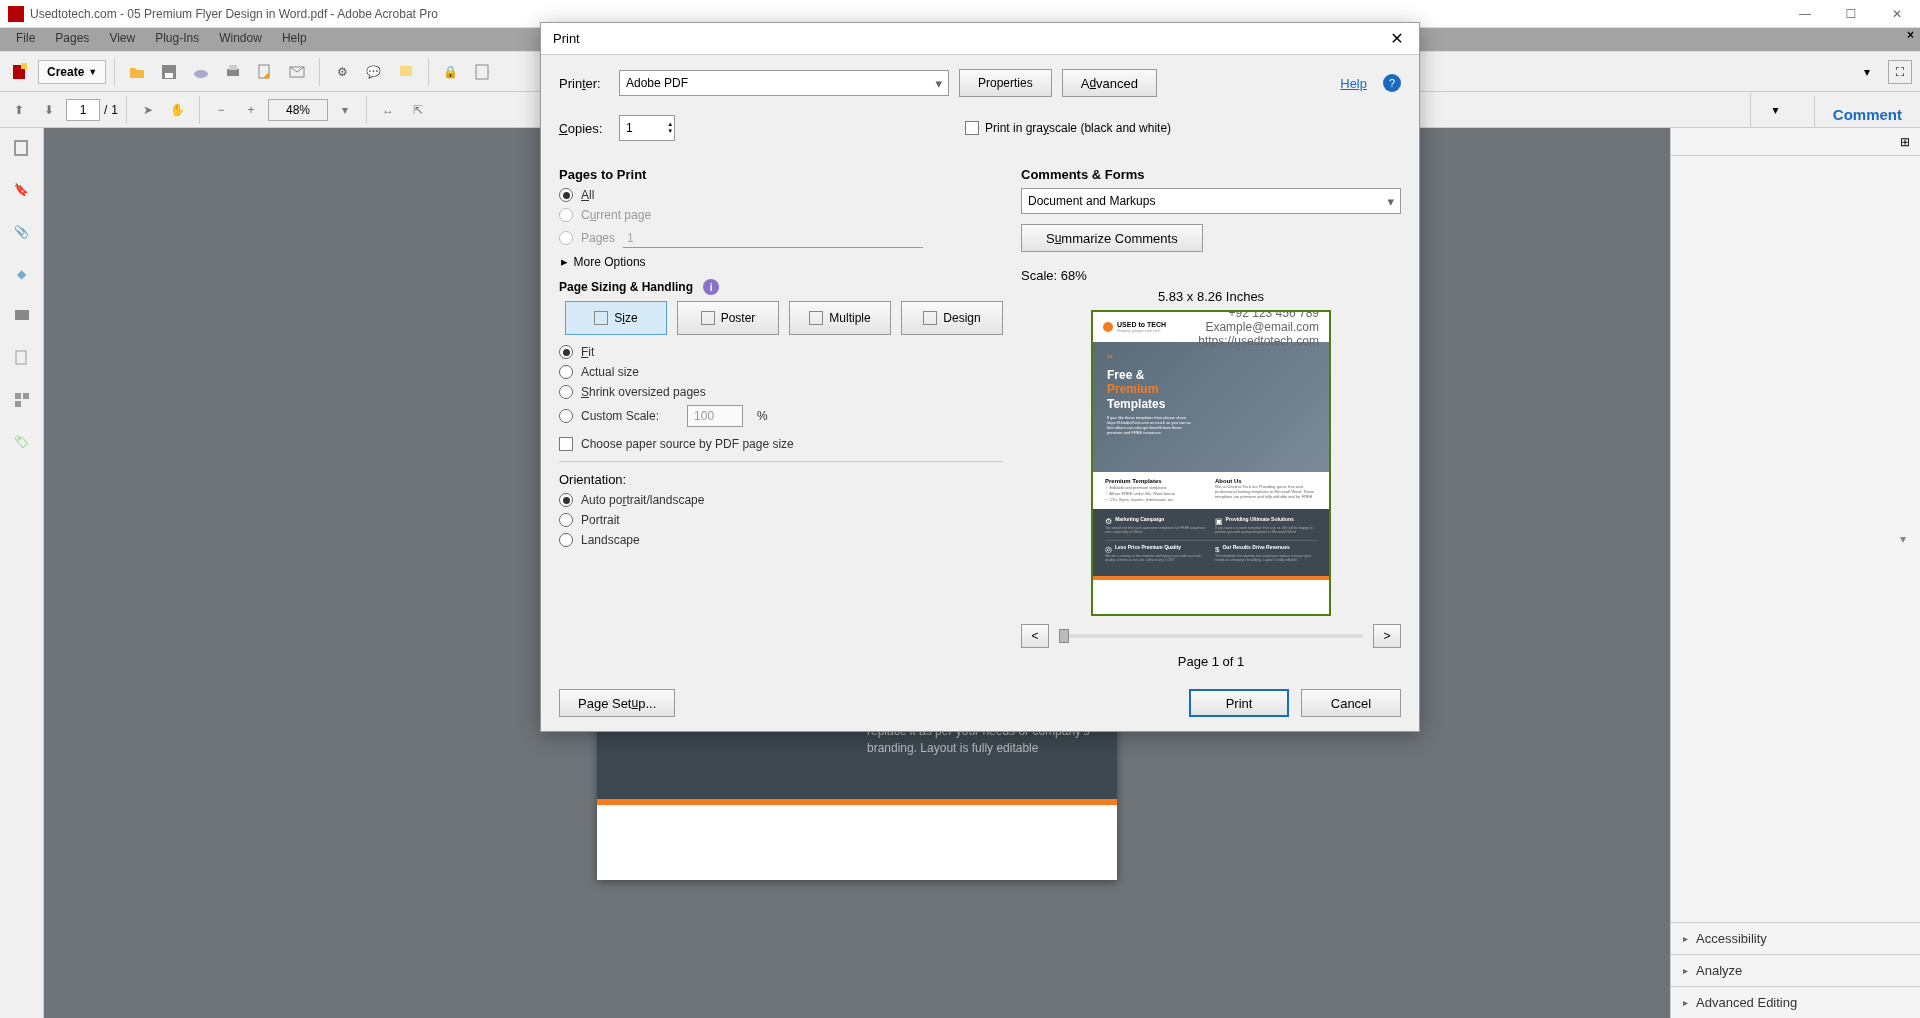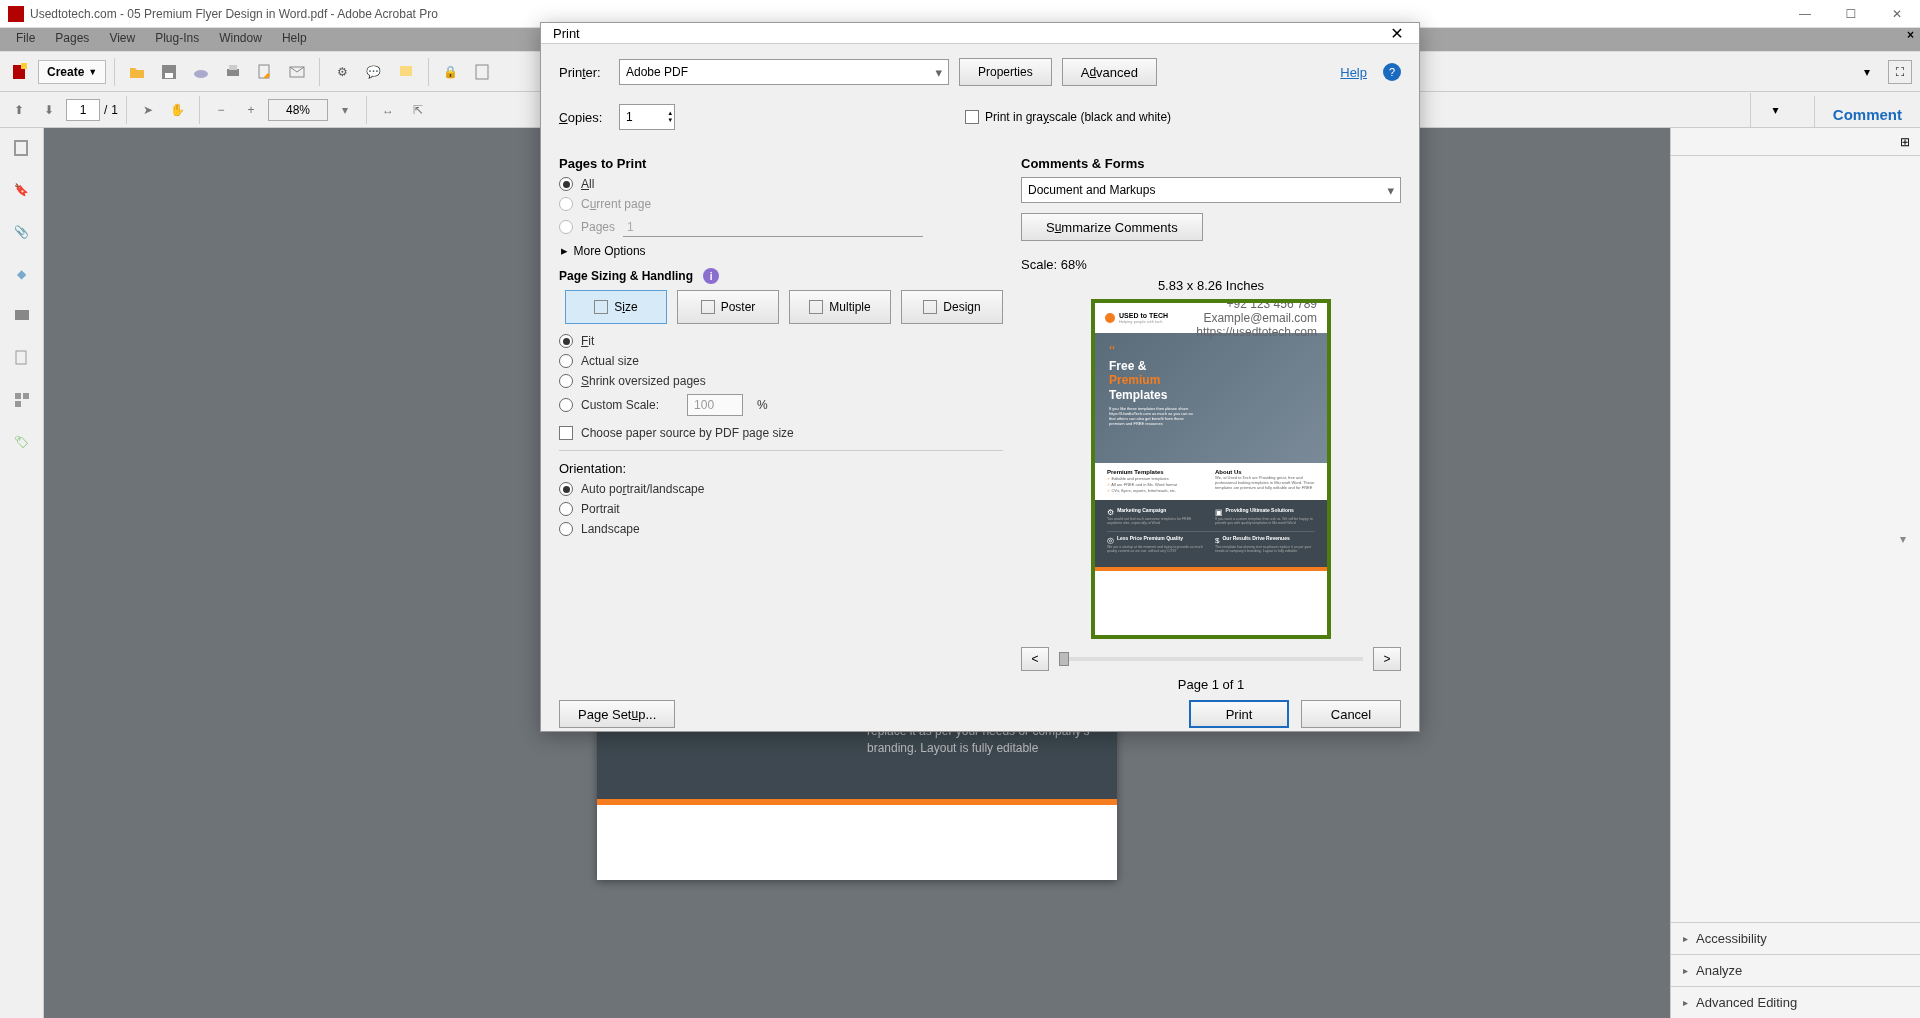--- a/index.html
+++ b/index.html
@@ -105,21 +105,21 @@
 .i-icon { width: 16px; height: 16px; border-radius: 50%; background: #8a6fcf; color: #fff; display: inline-flex; align-items: center; justify-content: center; font-size: 10px; margin-left: 10px; }
 
 .scale-input { width: 56px; height: 22px; border: 1px solid #999; background: #fafafa; color: #999; display: inline-flex; align-items: center; padding: 0 6px; margin-left: 20px; }
 .hr { height: 1px; background: #ccc; margin: 10px 0; }
 
 .right-combo { width: 100%; }
 .summ-btn { height: 28px; padding: 0 24px; border: 1px solid #999; background: linear-gradient(#fafafa,#e4e4e4); display: inline-flex; align-items: center; margin: 10px 0; font-size: 13px; }
 .scale-text { font-size: 13px; margin: 6px 0; }
 .paper-size { text-align: center; font-size: 13px; margin-bottom: 6px; }
 
-.preview { width: 240px; height: 340px; border: 4px solid #4d7c0f; background: #fff; margin: 0 auto; position: relative; overflow: hidden; }
+.preview { width: 240px; height: 306px; border: 2px solid #4d7c0f; background: #fff; margin: 0 auto; position: relative; overflow: hidden; }
 .pv-header { height: 30px; display: flex; align-items: center; padding: 0 10px; }
 .pv-logo { width: 10px; height: 10px; border-radius: 50%; background: #f57c1f; margin-right: 4px; }
 .pv-brand { font-size: 7px; font-weight: bold; }
 .pv-right { margin-left: auto; font-size: 5px; text-align: right; color: #666; }
 .pv-hero { height: 130px; background: linear-gradient(135deg,#5a6b7a,#7a8a98); padding: 10px 14px; color: #fff; }
 .pv-quote2 { color: #f57c1f; font-size: 14px; font-family: Georgia; }
 .pv-h1 { font-size: 13px; font-weight: bold; line-height: 1.1; }
 .pv-h1 .orange { color: #f57c1f; }
 .pv-desc2 { font-size: 4px; margin-top: 4px; max-width: 90px; }
 .pv-section { padding: 6px 12px; }

